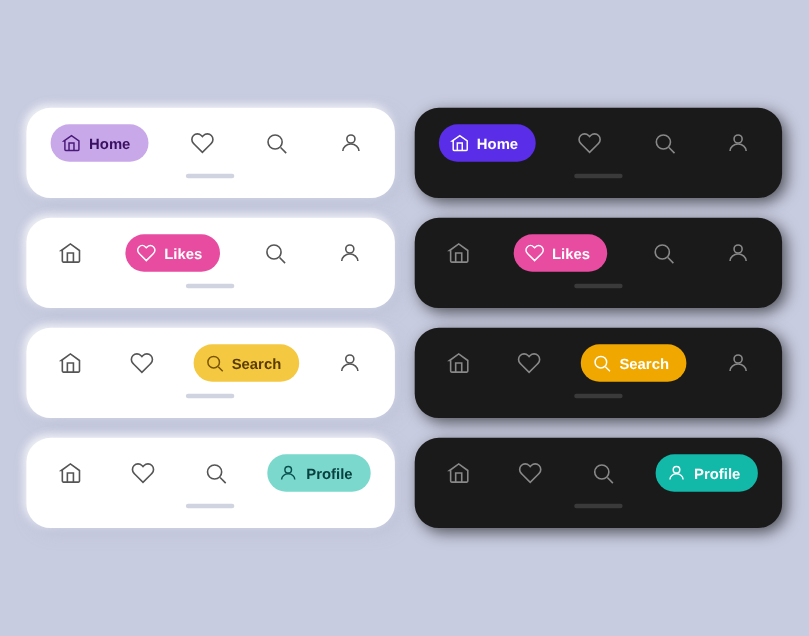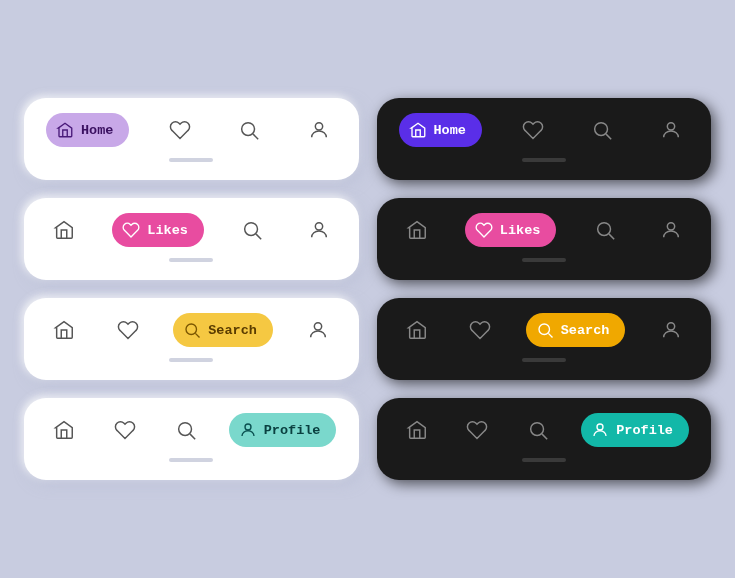--- a/index.html
+++ b/index.html
@@ -11,21 +11,20 @@
       width: 735px;
       height: 578px;
       font-family: -apple-system, BlinkMacSystemFont, 'Segoe UI', sans-serif;
     }
     .container {
       display: grid;
       grid-template-columns: 1fr 1fr;
       gap: 18px;
       padding: 24px;
       width: 100%;
-      font-family: Liberation Mono, monospace;
     }
     
     .nav-light {
       background: #ffffff;
       border-radius: 22px;
       padding: 14px 22px 18px;
       display: flex;
       flex-direction: column;
       align-items: center;
       box-shadow: 4px 4px 14px rgba(180,185,210,0.5), -2px -2px 8px rgba(255,255,255,0.9);

